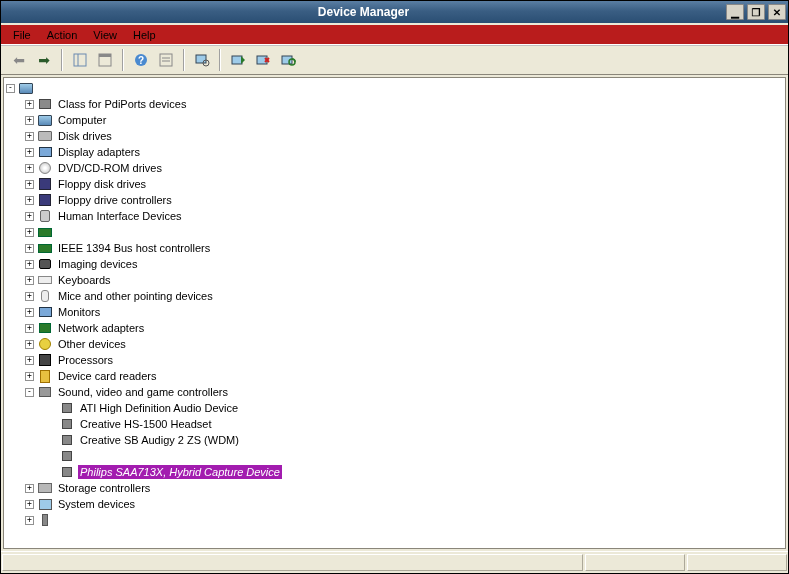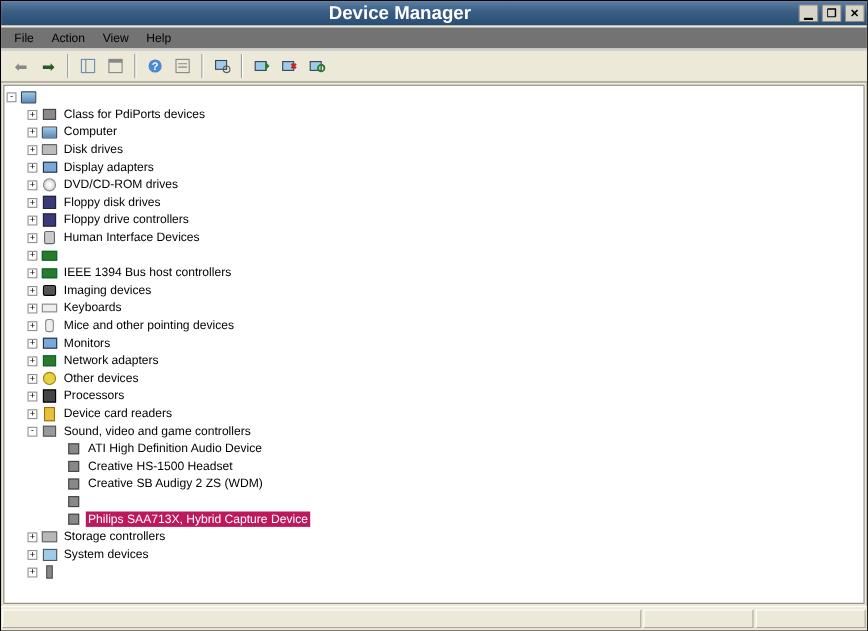--- a/index.html
+++ b/index.html
@@ -1,38 +1,38 @@
 <!DOCTYPE html>
 <html><head>
 <meta charset="utf-8">
 <style>
 * { margin:0; padding:0; box-sizing:border-box; }
 body { font-family:Tahoma,Arial,sans-serif; font-size:11px; background:#000; user-select:none; }
 .window { width:789px; height:574px; background:#ECE9D8; border:1px solid #000; display:flex; flex-direction:column; }
 .titlebar { height:22px; background:linear-gradient(to bottom,#5a7ea3 0%,#3a5e83 45%,#2a4e73 100%); color:#fff; display:flex; align-items:center; padding:0 2px 0 0; }
-.title-text { flex:1; text-align:center; font-size:17px; font-weight:bold; }
+.title-text { flex:1; text-align:center; font-size:12px; font-weight:bold; }
 .title-btns { display:flex; gap:3px; }
 .title-btn { width:18px; height:16px; background:#d8d4c8; border:1px solid #888; color:#000; display:flex; align-items:center; justify-content:center; font-size:10px; font-family:Arial; font-weight:bold; cursor:pointer; border-radius:1px; }
-.menubar { height:20px; background:#737373; display:flex; align-items:center; padding:0 4px; border-bottom:1px solid #fff; margin-top:2px;}
+.menubar { height:20px; background:#b91c1c; display:flex; align-items:center; padding:0 4px; border-bottom:1px solid #fff; margin-top:2px;}
 .menu-item { padding:2px 8px; cursor:default; }
 .toolbar { height:30px; background:#ECE9D8; display:flex; align-items:center; padding:2px 6px; border-top:1px solid #c0c0c0; border-bottom:1px solid #8a867a; gap:1px;}
 .tb-btn { width:24px; height:24px; border:1px solid transparent; display:flex; align-items:center; justify-content:center; cursor:default; }
 .tb-sep { width:2px; height:22px; margin:0 4px; border-left:1px solid #a0a0a0; border-right:1px solid #fff; }
 .content { flex:1; background:#fff; border:1px solid #8a867a; margin:2px; overflow:auto; padding:2px 0 2px 2px; }
 .statusbar { height:22px; background:#ECE9D8; border-top:1px solid #fff; display:flex; }
 .status-cell { border:1px solid #aca899; border-top-color:#fff; border-left-color:#fff; margin:2px 1px; }
 .sc1{flex:1;} .sc2{width:100px;} .sc3{width:100px;}
 .tree-root { list-style:none; }
 .tree-node { list-style:none; }
 .node-row { display:flex; align-items:center; height:16px; white-space:nowrap; cursor:default;}
 .expander { width:9px; height:9px; border:1px solid #919191; background:#fff; margin-right:3px; display:flex; align-items:center; justify-content:center; font-size:8px; line-height:6px; font-family:monospace; color:#000; flex-shrink:0;}
 .expander.blank { border:none; background:none; width:12px;}
 .node-icon { width:16px; height:16px; margin-right:3px; flex-shrink:0; display:flex; align-items:center; justify-content:center;}
 .node-label { padding:1px 2px; }
-.node-label.selected { background:#be185d; color:#fff; }
+.node-label.selected { background:#a21caf; color:#fff;font-style:italic; }
 .children { padding-left:19px; list-style:none;}
 .conn {position:relative;}
 
 
 .ic-computer{background:linear-gradient(#9ecbe8,#5a8ab8);width:14px;height:11px;border:1px solid #345;border-radius:1px;}
 .ic-disk{background:#bbb;width:14px;height:10px;border:1px solid #666;border-radius:1px;}
 .ic-monitor{width:13px;height:10px;background:#7aa8d8;border:1px solid #234;}
 .ic-cd{width:12px;height:12px;border-radius:50%;background:radial-gradient(circle,#fff 15%,#ddd 60%,#999);border:1px solid #888;}
 .ic-floppy{width:12px;height:12px;background:#3a3a7a;border:1px solid #223;}
 .ic-card{width:14px;height:9px;background:#2a7a2a;border:1px solid #063;}

